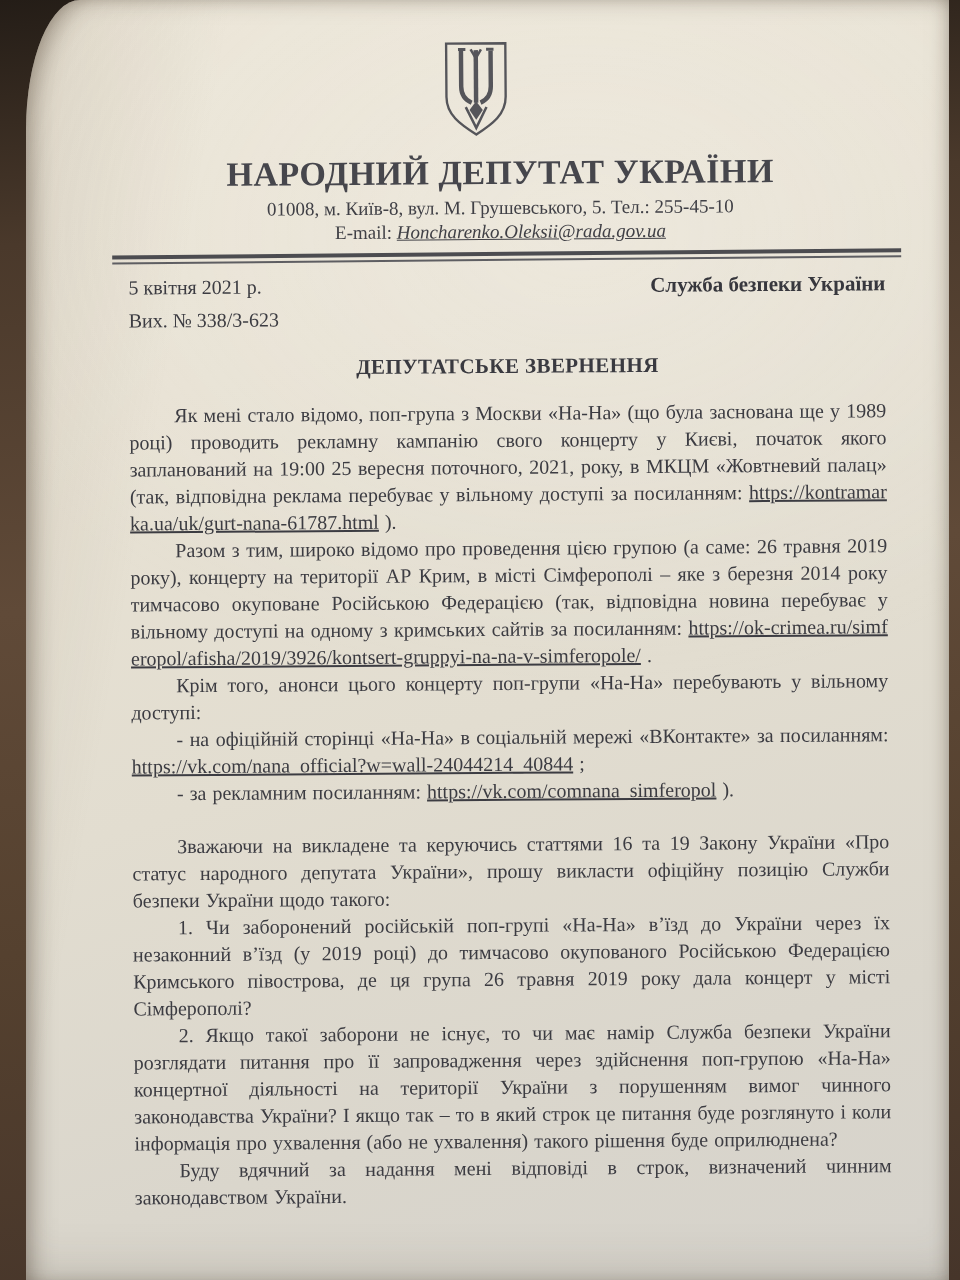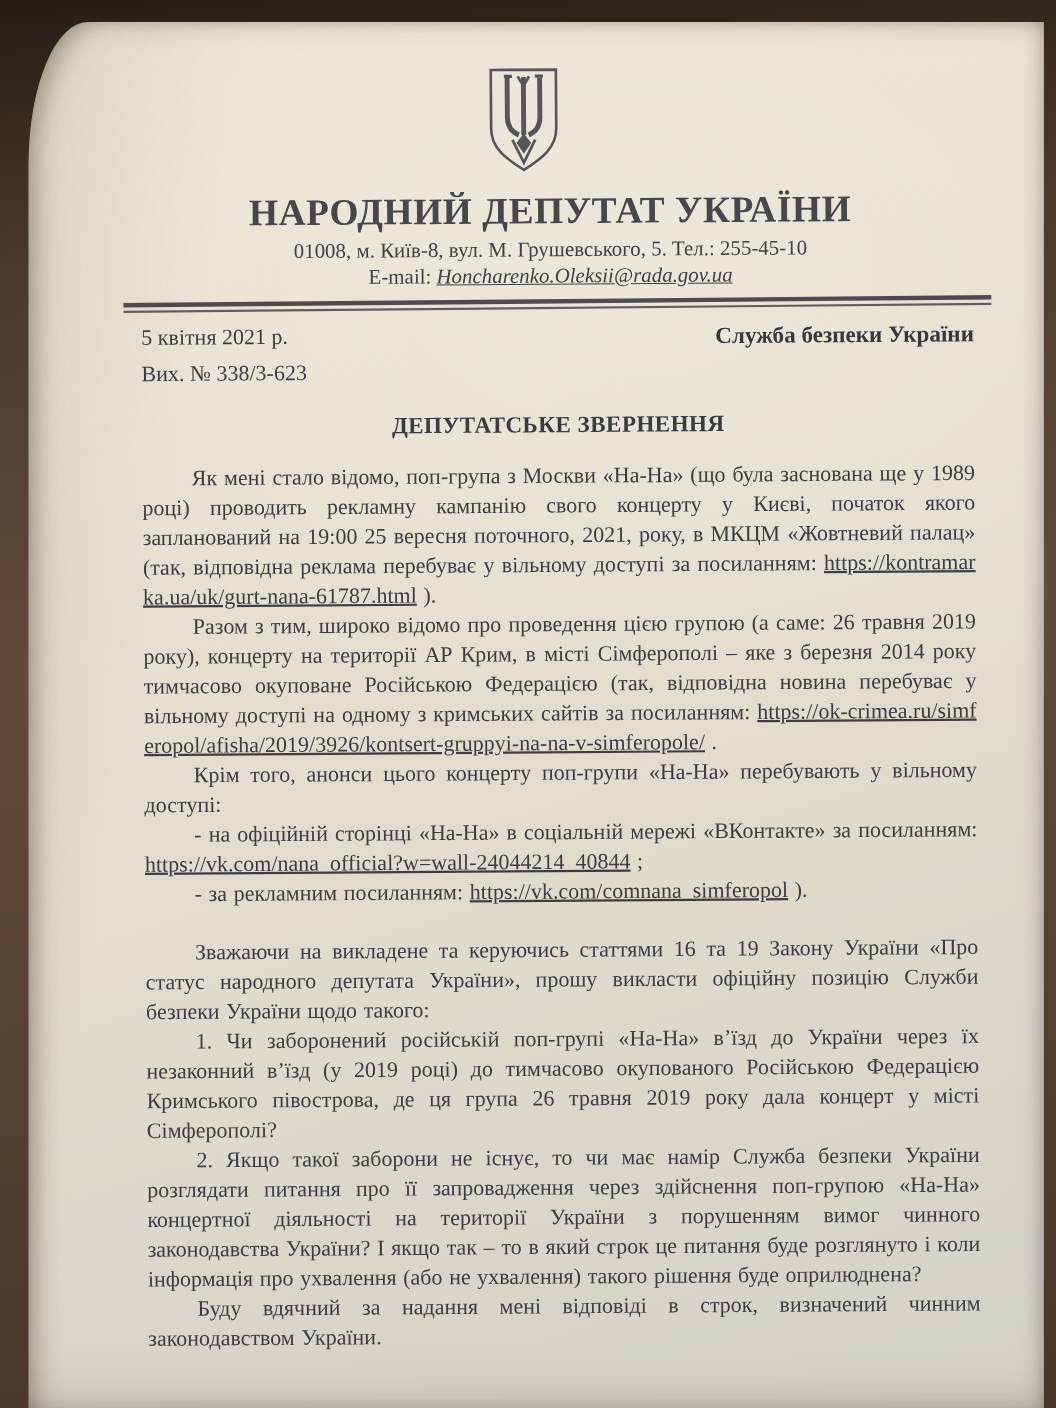--- a/index.html
+++ b/index.html
@@ -15,21 +15,20 @@
   }
   
   .sheet{
     position:absolute;top:0;bottom:0;left:26px;right:11px;
     background:linear-gradient(163deg,#ece6d8 0%,#e8e2d4 28%,#e2ddd0 55%,#dad6cc 80%,#d5d2cb 100%);
     border-radius:54px 0 0 0 / 130px 0 0 0;
     box-shadow:
       inset 14px 6px 26px -12px rgba(55,40,25,.50),
       inset -10px 0 18px -10px rgba(55,40,25,.40),
       inset 0 -30px 60px -40px rgba(70,60,45,.35);
-    margin-top: 20px;
   }
   .sheet-sheen{
     position:absolute;inset:0;pointer-events:none;
     background:
       radial-gradient(120% 60% at 60% 18%, rgba(255,255,252,.20), rgba(255,255,255,0) 60%),
       linear-gradient(100deg, rgba(120,105,85,.14) 0%, rgba(120,105,85,0) 18%);
     border-radius:54px 0 0 0 / 130px 0 0 0;
   }
   .content{
     position:absolute;inset:0;

